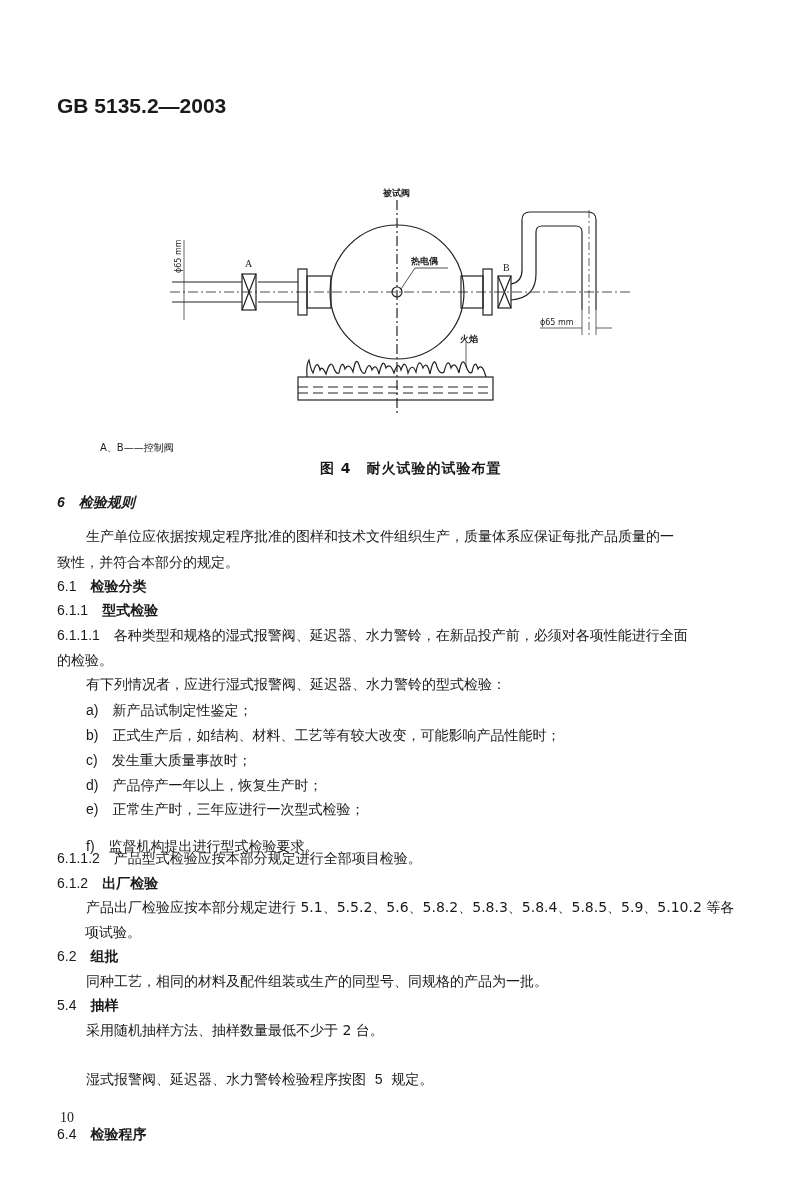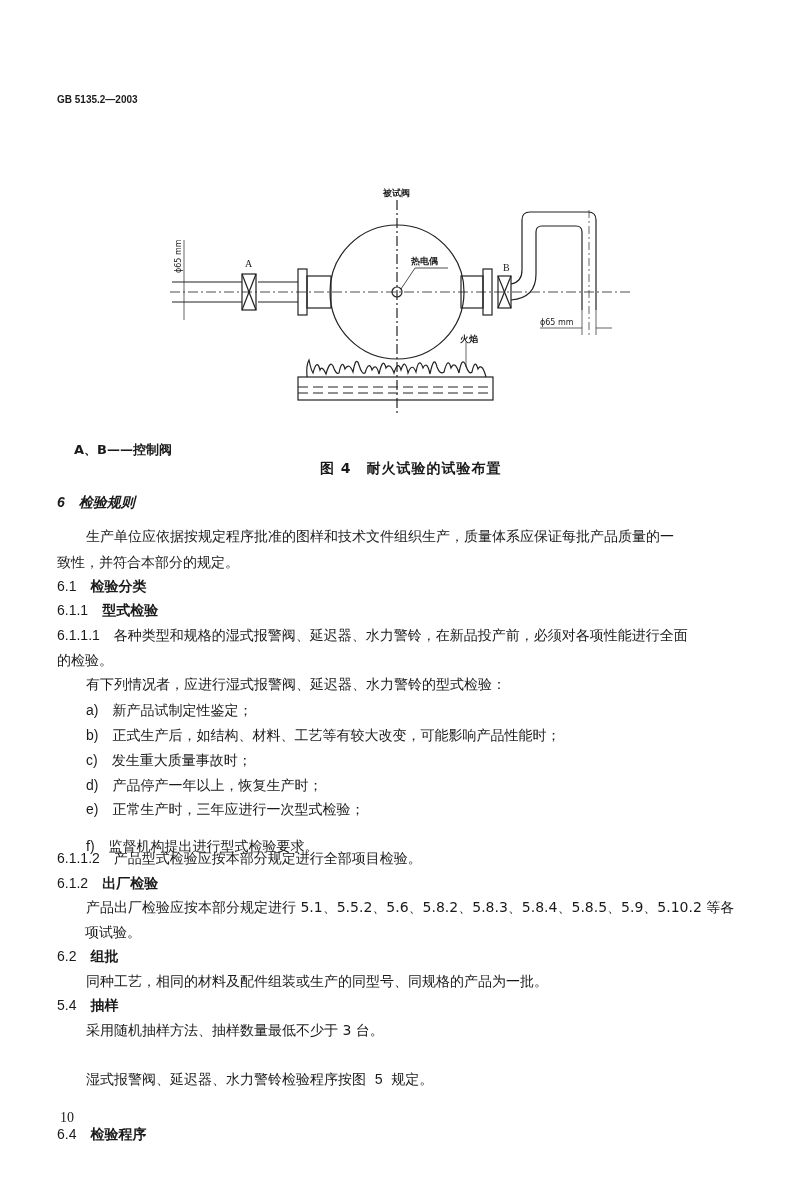--- a/index.html
+++ b/index.html
@@ -1,22 +1,22 @@
 <!DOCTYPE html>
 <html><head>
 <meta charset="utf-8">
 <style>
   html, body { margin:0; padding:0; background:#fff; }
   body { width:800px; height:1193px; position:relative; overflow:hidden;
          font-family:"DejaVu Sans","Liberation Sans",sans-serif; color:#1a1a1a; }
   .abs { position:absolute; }
-  .header { left:57px; top:94px; font-size:10px; font-family:"Liberation Sans",sans-serif; }
+  .header { left:57px; top:94px; font-size:21px; font-family:"Liberation Sans",sans-serif; }
   .header b { font-weight:bold; }
   .figure { left:150px; top:170px; width:500px; height:260px; }
-  .legend { left:74px; top:441px; font-size:13px;font-weight:bold; }
+  .legend { left:100px; top:441px; font-size:10px; }
   .caption { left:320px; top:460px; font-size:14px; font-weight:bold; letter-spacing:1px; }
   .line { position:absolute; font-size:14px; white-space:nowrap; }
   .h { font-weight:bold; }
   .num { font-family:"Liberation Sans",sans-serif; margin-right:14px; }
   .pageno { left:60px; top:1110px; font-size:14px; font-family:"Liberation Serif",serif; }
 </style>
 </head>
 <body>
 
 <div class="abs header"><b>GB 5135.2—2003</b></div>
@@ -133,20 +133,20 @@
 <div class="line" style="left:57px;top:924px;margin-left:28px;">项试验。</div>
 
 <div class="line" style="left:57px;top:948px;">
   <span class="num">6.2</span><span class="h">组批</span>
 </div>
 <div class="line" style="left:86px;top:973px;">同种工艺，相同的材料及配件组装或生产的同型号、同规格的产品为一批。</div>
 
 <div class="line" style="left:57px;top:997px;">
   <span class="num">5.4</span><span class="h">抽样</span>
 </div>
-<div class="line" style="left:86px;top:1022px;">采用随机抽样方法、抽样数量最低不少于 3 台。</div>
+<div class="line" style="left:86px;top:1022px;">采用随机抽样方法、抽样数量最低不少于 2 台。</div>
 
 <div class="line" style="left:57px;top:1098px;margin-top:28px;">
   <span class="num">6.4</span><span class="h">检验程序</span>
 </div>
 <div class="line" style="left:86px;top:1071px;font-family:Liberation Mono, monospace;">湿式报警阀、延迟器、水力警铃检验程序按图 5 规定。</div>
 
 <div class="abs pageno">10</div>
 
 </body></html>

